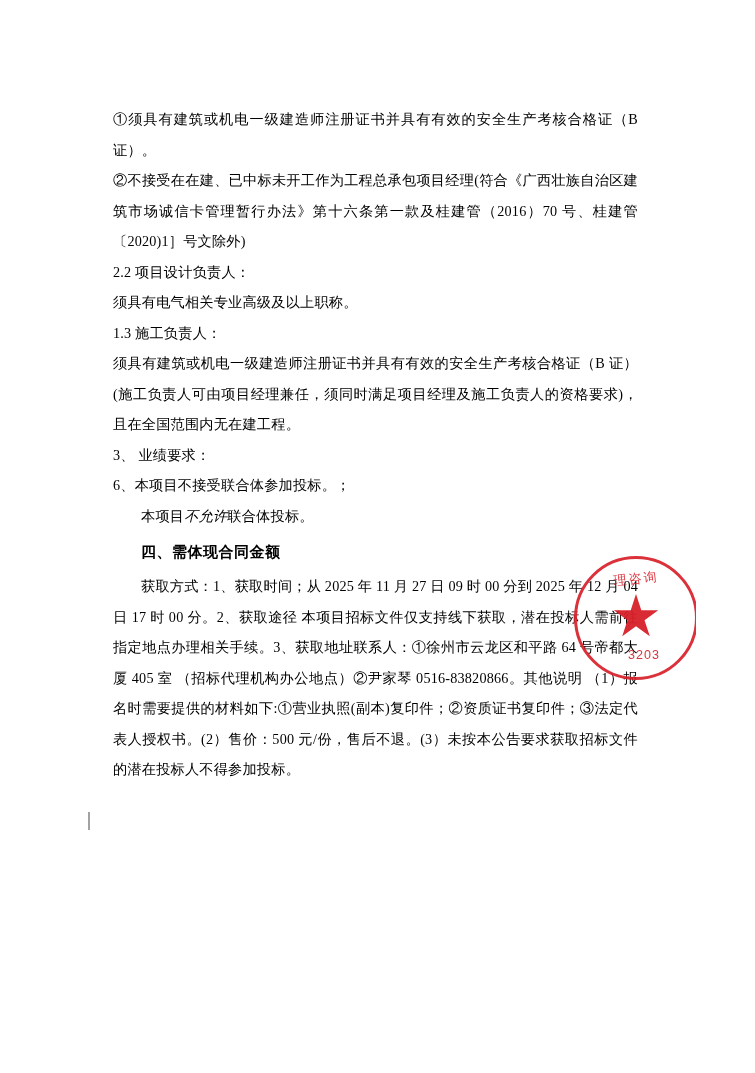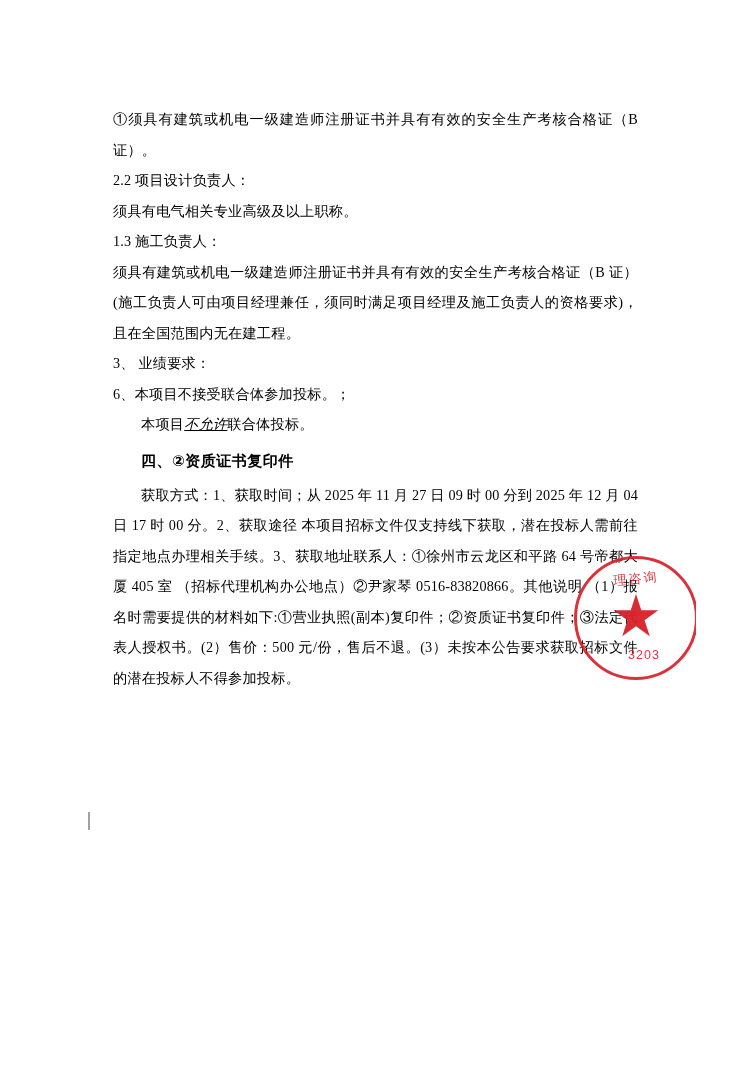--- a/index.html
+++ b/index.html
@@ -36,21 +36,20 @@
     font-family: "Liberation Sans", "DejaVu Sans", sans-serif;
     font-weight: bold;
     font-size: 15px;
     line-height: 34px;
     margin: 4px 0 2px 0;
     text-indent: 28px;
     letter-spacing: 0.5px;
   }
   .italic-u {
     font-style: italic;
-    text-decoration: underline;
   }
   
   .stamp {
     position: absolute;
     right: -8px;
     top: 556px;
     width: 130px;
     height: 130px;
     pointer-events: none;
   }
@@ -114,30 +113,31 @@
 </head>
 <body>
 
 <div class="page">
 
   <div class="margin-mark"></div>
 
   <div class="content">
 
     <p class="indent1">①须具有建筑或机电一级建造师注册证书并具有有效的安全生产考核合格证（B 证）。</p>
+    <p class="indent1">②不接受在在建、已中标未开工作为工程总承包项目经理(符合《广西壮族自治区建筑市场诚信卡管理暂行办法》第十六条第一款及桂建管（2016）70 号、桂建管〔2020)1］号文除外)</p>
     <p class="indent1">2.2 项目设计负责人：</p>
     <p class="indent1">须具有电气相关专业高级及以上职称。</p>
     <p class="indent1">1.3 施工负责人：</p>
     <p class="indent1">须具有建筑或机电一级建造师注册证书并具有有效的安全生产考核合格证（B 证）(施工负责人可由项目经理兼任，须同时满足项目经理及施工负责人的资格要求)，且在全国范围内无在建工程。</p>
     <p class="indent1">3、 业绩要求：</p>
     <p class="indent1">6、本项目不接受联合体参加投标。；</p>
 
     <p class="indent2"><span>本项目</span><span class="italic-u">不允许</span><span>联合体投标。</span></p>
 
-    <p class="heading">四、②资质证书复印件</p>
+    <p class="heading">四、需体现合同金额</p>
     <p class="indent2">获取方式：1、获取时间；从 2025 年 11 月 27 日 09 时 00 分到 2025 年 12 月 04 日 17 时 00 分。2、获取途径 本项目招标文件仅支持线下获取，潜在投标人需前往指定地点办理相关手续。3、获取地址联系人：①徐州市云龙区和平路 64 号帝都大厦 405 室 （招标代理机构办公地点）②尹家琴 0516-83820866。其他说明 （1）报名时需要提供的材料如下:①营业执照(副本)复印件；②资质证书复印件；③法定代表人授权书。(2）售价：500 元/份，售后不退。(3）未按本公告要求获取招标文件的潜在投标人不得参加投标。</p>
 
   </div>
 
   <div class="stamp">
     <div class="stamp-circle"></div>
     <div class="stamp-top-text">理咨询</div>
     <div class="stamp-star">★</div>
     <div class="stamp-bottom-text">3203</div>
   </div>

